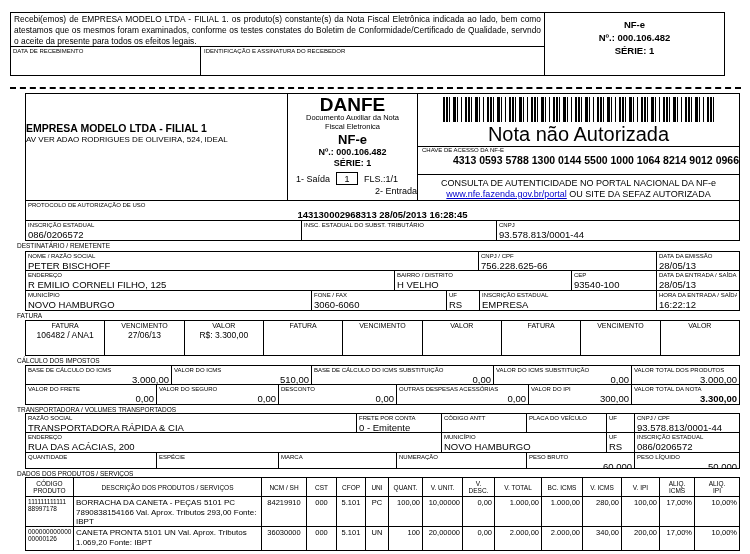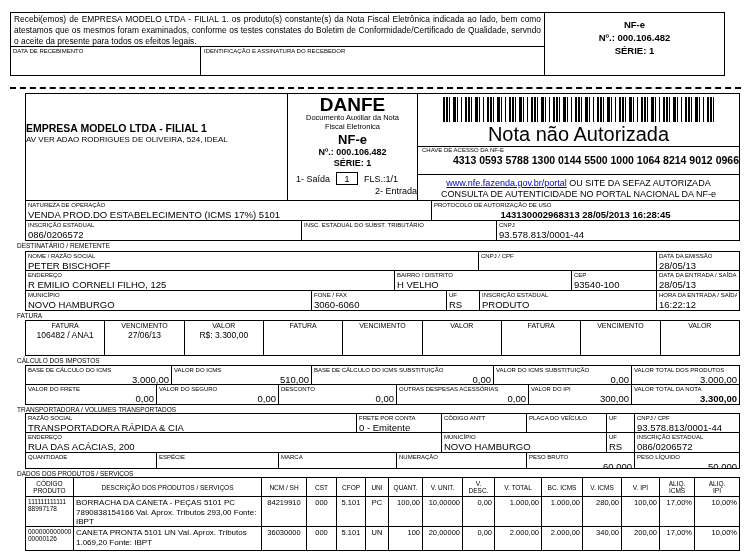--- a/index.html
+++ b/index.html
@@ -120,33 +120,29 @@
     <div class="hdr-right">
       <div class="bc-area">
         <div class="barcode"></div>
         <div class="status">Nota não Autorizada</div>
       </div>
       <div class="chave">
         <span class="lbl">CHAVE DE ACESSO DA NF-E</span>
         <span class="chave-val">4313 0593 5788 1300 0144 5500 1000 1064 8214 9012 0966</span>
       </div>
       <div class="consulta">
+        <div>CONSULTA DE AUTENTICIDADE NO PORTAL NACIONAL DA NF-e</div>
         <div>
           <a class="link">www.nfe.fazenda.gov.br/portal</a><span> OU SITE DA SEFAZ AUTORIZADA</span>
         </div>
-        <div>CONSULTA DE AUTENTICIDADE NO PORTAL NACIONAL DA NF-e</div>
       </div>
     </div>
   </div>
 
   <div class="row r20 nt">
-    <div class="c" style="width:405px">
-      <span class="lbl">NATUREZA DE OPERAÇÃO</span>
-      <span class="val">VENDA PROD.DO ESTABELECIMENTO (ICMS 17%) 5101</span>
-    </div>
     <div class="c fx">
       <span class="lbl">PROTOCOLO DE AUTORIZAÇÃO DE USO</span>
       <span class="val vc b">143130002968313 28/05/2013 16:28:45</span>
     </div>
   </div>
   <div class="row r20 nt">
     <div class="c" style="width:275px">
       <span class="lbl">INSCRIÇÃO ESTADUAL</span>
       <span class="val">086/0206572</span>
     </div>
@@ -160,20 +156,21 @@
   </div>
 
   <div class="slbl s10">DESTINATÁRIO / REMETENTE</div>
   <div class="row r20">
     <div class="c" style="width:452px">
       <span class="lbl">NOME / RAZÃO SOCIAL</span>
       <span class="val">PETER BISCHOFF</span>
     </div>
     <div class="c" style="width:178px">
       <span class="lbl">CNPJ / CPF</span>
+      <span class="val">756.228.625-66</span>
     </div>
     <div class="c fx">
       <span class="lbl">DATA DA EMISSÃO</span>
       <span class="val">28/05/13</span>
     </div>
   </div>
   <div class="row r20 nt">
     <div class="c" style="width:368px">
       <span class="lbl">ENDEREÇO</span>
       <span class="val">R EMILIO CORNELI FILHO, 125</span>
@@ -199,21 +196,21 @@
     <div class="c" style="width:135px">
       <span class="lbl">FONE / FAX</span>
       <span class="val">3060-6060</span>
     </div>
     <div class="c" style="width:33px">
       <span class="lbl">UF</span>
       <span class="val">RS</span>
     </div>
     <div class="c" style="width:177px">
       <span class="lbl">INSCRIÇÃO ESTADUAL</span>
-      <span class="val">PRODUTO</span>
+      <span class="val">EMPRESA</span>
     </div>
     <div class="c fx">
       <span class="lbl">HORA DA ENTRADA / SAÍDA</span>
       <span class="val">16:22:12</span>
     </div>
   </div>
 
   <div class="slbl">FATURA</div>
   <div class="row r36">
     <div class="fc">

